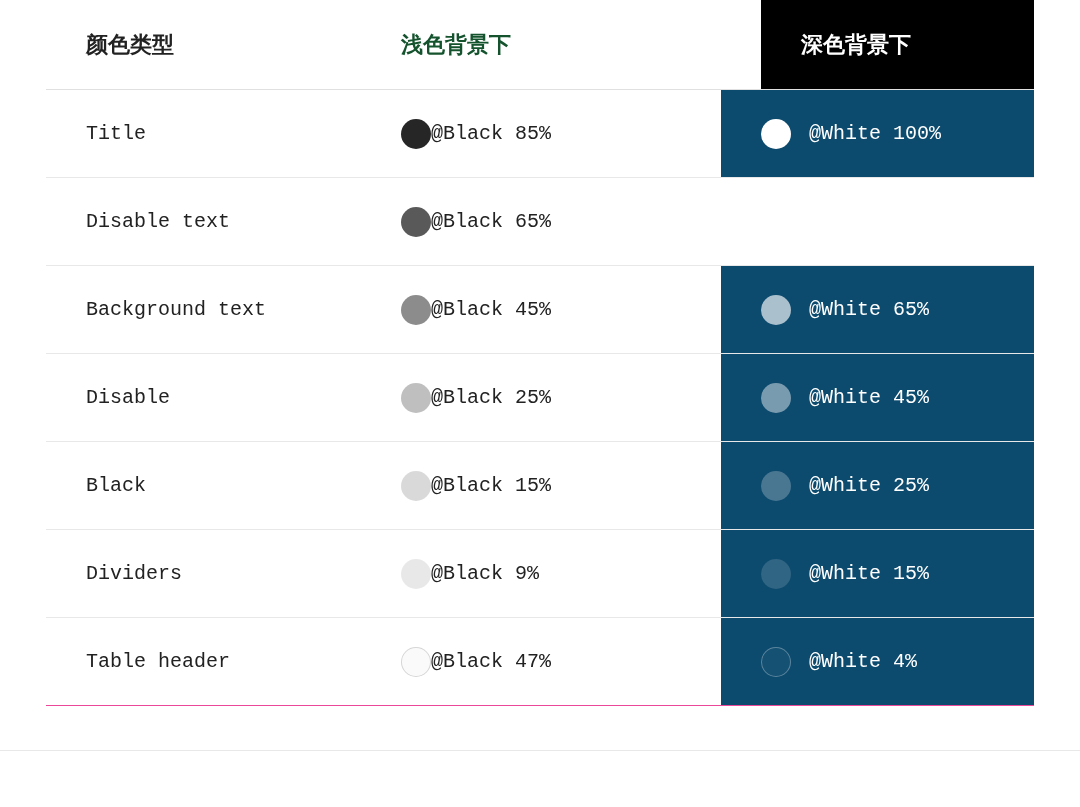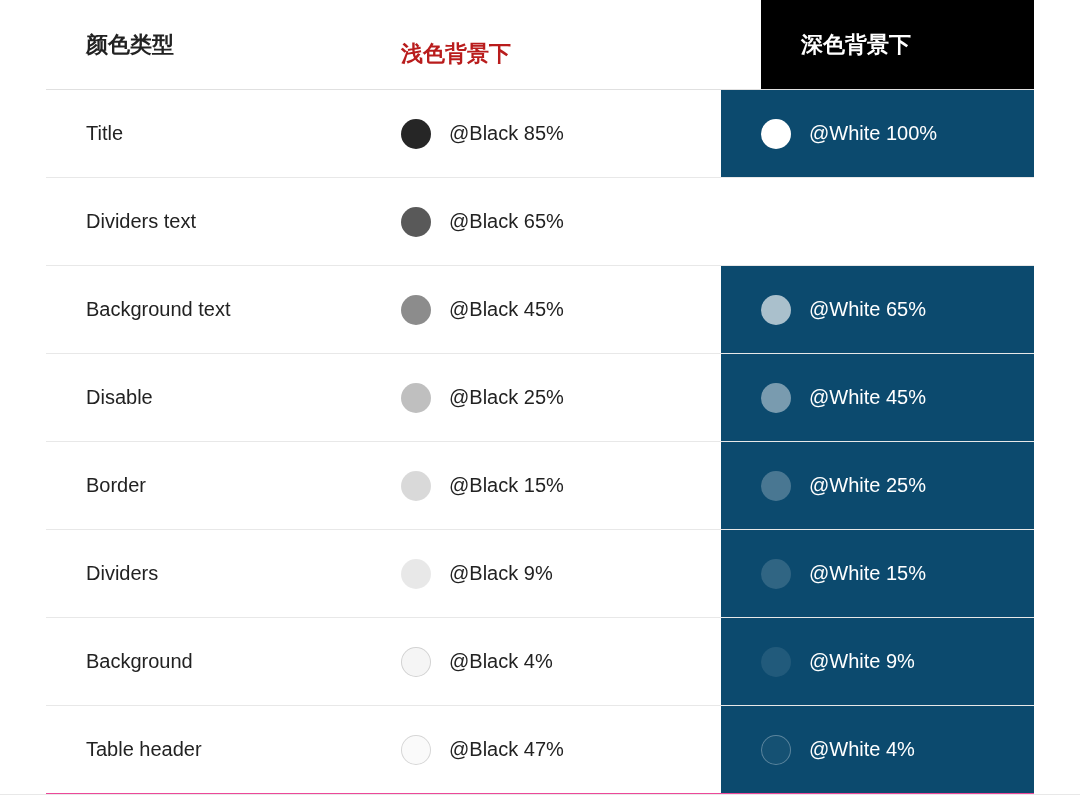--- a/index.html
+++ b/index.html
@@ -43,22 +43,21 @@
     }
 
     .col-header.dark {
       background: #000;
       color: #fff;
       margin-left: 40px;
     }
 
     .col-header.light {
       background: #fff;
-      color: #b91c1c;
-      align-items: flex-end;
+      color: #14532d;
     }
 
     .col-header.type {
       background: #fff;
       color: #222;
     }
 
     .table-body {
       flex: 1;
       display: flex;
@@ -73,32 +72,32 @@
     }
 
     .table-row:last-child {
       border-bottom: 1px solid #ec4899;
     }
 
     .cell {
       display: flex;
       align-items: center;
       padding: 18px 40px;
+      font-family: Liberation Mono, monospace;
     }
 
     .cell.type-cell {
       background: #fff;
       color: #222;
       font-size: 20px;
       font-weight: 400;
     }
 
     .cell.light-cell {
       background: #fff;
-      gap: 18px;
       text-align: right;
     }
 
     .cell.dark-cell {
       background: #0c4a6e;
       gap: 18px;
     }
 
     .color-dot {
       width: 30px;
@@ -154,21 +153,21 @@
         <div class="cell light-cell">
           <div class="color-dot" style="background-color: rgba(0, 0, 0, 0.85);"></div>
           <span class="cell-label">@Black 85%</span>
         </div>
         <div class="cell dark-cell">
           <div class="color-dot" style="background-color: rgb(255, 255, 255);"></div>
           <span class="cell-label">@White 100%</span>
         </div>
       </div>
       <div class="table-row">
-        <div class="cell type-cell">Dividers text</div>
+        <div class="cell type-cell">Disable text</div>
         <div class="cell light-cell">
           <div class="color-dot" style="background-color: rgba(0, 0, 0, 0.65);"></div>
           <span class="cell-label">@Black 65%</span>
         </div>
       </div>
       <div class="table-row">
         <div class="cell type-cell">Background text</div>
         <div class="cell light-cell">
           <div class="color-dot" style="background-color: rgba(0, 0, 0, 0.45);"></div>
           <span class="cell-label">@Black 45%</span>
@@ -183,50 +182,39 @@
         <div class="cell light-cell">
           <div class="color-dot" style="background-color: rgba(0, 0, 0, 0.25);"></div>
           <span class="cell-label">@Black 25%</span>
         </div>
         <div class="cell dark-cell">
           <div class="color-dot" style="background-color: rgba(255, 255, 255, 0.45);"></div>
           <span class="cell-label">@White 45%</span>
         </div>
       </div>
       <div class="table-row">
-        <div class="cell type-cell">Border</div>
+        <div class="cell type-cell">Black</div>
         <div class="cell light-cell">
           <div class="color-dot" style="background-color: rgba(0, 0, 0, 0.15);"></div>
           <span class="cell-label">@Black 15%</span>
         </div>
         <div class="cell dark-cell">
           <div class="color-dot" style="background-color: rgba(255, 255, 255, 0.25);"></div>
           <span class="cell-label">@White 25%</span>
         </div>
       </div>
       <div class="table-row">
         <div class="cell type-cell">Dividers</div>
         <div class="cell light-cell">
           <div class="color-dot" style="background-color: rgba(0, 0, 0, 0.09);"></div>
           <span class="cell-label">@Black 9%</span>
         </div>
         <div class="cell dark-cell">
           <div class="color-dot" style="background-color: rgba(255, 255, 255, 0.15);"></div>
           <span class="cell-label">@White 15%</span>
-        </div>
-      </div>
-      <div class="table-row">
-        <div class="cell type-cell">Background</div>
-        <div class="cell light-cell">
-          <div class="color-dot" style="background-color: rgba(0, 0, 0, 0.04); border: 1.5px solid rgba(0, 0, 0, 0.15);"></div>
-          <span class="cell-label">@Black 4%</span>
-        </div>
-        <div class="cell dark-cell">
-          <div class="color-dot" style="background-color: rgba(255, 255, 255, 0.09);"></div>
-          <span class="cell-label">@White 9%</span>
         </div>
       </div>
       <div class="table-row">
         <div class="cell type-cell">Table header</div>
         <div class="cell light-cell">
           <div class="color-dot" style="background-color: rgba(0, 0, 0, 0.02); border: 1.5px solid rgba(0, 0, 0, 0.15);"></div>
           <span class="cell-label">@Black 47%</span>
         </div>
         <div class="cell dark-cell">
           <div class="color-dot" style="background-color: rgba(255, 255, 255, 0.04); border: 1.5px solid rgba(255, 255, 255, 0.3);"></div>

